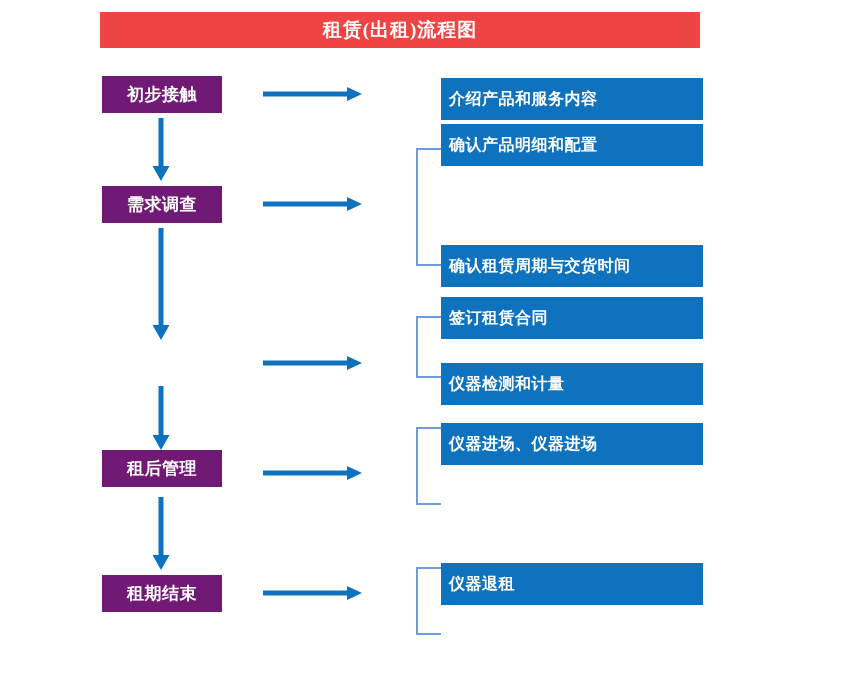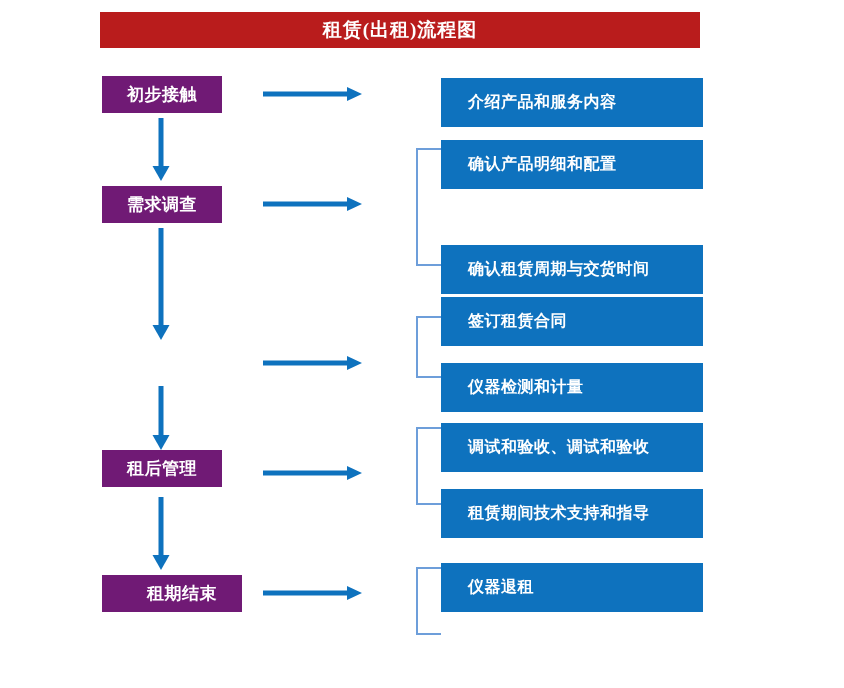--- a/index.html
+++ b/index.html
@@ -19,21 +19,21 @@
     height: 688px;
   }
 
   
   .title-bar {
     position: absolute;
     left: 100px;
     top: 12px;
     width: 600px;
     height: 36px;
-    background: #b91c1c;
+    background: #ef4444;
     color: #ffffff;
     font-size: 19px;
     font-weight: bold;
     display: flex;
     align-items: center;
     justify-content: center;
     letter-spacing: 1px;
   }
 
   
@@ -50,28 +50,28 @@
     align-items: center;
     justify-content: center;
     letter-spacing: 0.5px;
   }
 
   
   .detail-box {
     position: absolute;
     left: 441px;
     width: 262px;
-    height: 49px;
+    height: 42px;
     background: #0E72BE;
     color: #ffffff;
     font-size: 16px;
     font-weight: bold;
     display: flex;
     align-items: center;
-    padding-left: 27px;
+    padding-left: 8px;
     box-sizing: border-box;
     letter-spacing: 0.5px;
   }
 
   
   .h-arrow {
     position: absolute;
     left: 263px;
     width: 100px;
     height: 16px;
@@ -95,21 +95,21 @@
 
   <div class="title-bar">租赁(出租)流程图</div>
 
   <div class="stage-box" style="top:76px;">初步接触</div>
 
   <div class="stage-box" style="top:186px;">需求调查</div>
 
 
   <div class="stage-box" style="top:450px;">租后管理</div>
 
-  <div class="stage-box" style="top:575px;padding-left:20px;">租期结束</div>
+  <div class="stage-box" style="top:575px;">租期结束</div>
 
   <div class="v-arrow" style="top:118px; height:64px;">
     <svg width="26" height="64" viewBox="0 0 26 64">
       <rect x="10.5" y="0" width="5" height="50" fill="#0E72BE"></rect>
       <polygon points="13,63 4.5,48 21.5,48" fill="#0E72BE"></polygon>
     </svg>
   </div>
 
   <div class="v-arrow" style="top:228px; height:113px;">
     <svg width="26" height="113" viewBox="0 0 26 113">
@@ -186,29 +186,28 @@
   </div>
 
   <div class="bracket" style="top:567px;">
     <svg width="28" height="68" viewBox="0 0 28 68">
       <path d="M 26 1 L 2 1 L 2 67 L 26 67" stroke="#6D9EDA" stroke-width="2" fill="none"></path>
     </svg>
   </div>
 
   <div class="detail-box" style="top:78px;">介绍产品和服务内容</div>
 
-  <div class="detail-box" style="top:140px;">确认产品明细和配置</div>
+  <div class="detail-box" style="top:124px;">确认产品明细和配置</div>
 
 
   <div class="detail-box" style="top:245px;">确认租赁周期与交货时间</div>
 
   <div class="detail-box" style="top:297px;">签订租赁合同</div>
 
   <div class="detail-box" style="top:363px;">仪器检测和计量</div>
 
-  <div class="detail-box" style="top:423px;">调试和验收、调试和验收</div>
-
-  <div class="detail-box" style="top:489px;">租赁期间技术支持和指导</div>
+  <div class="detail-box" style="top:423px;">仪器进场、仪器进场</div>
+
 
   <div class="detail-box" style="top:563px;">仪器退租</div>
 
 
 </div>
 
 </body></html>

